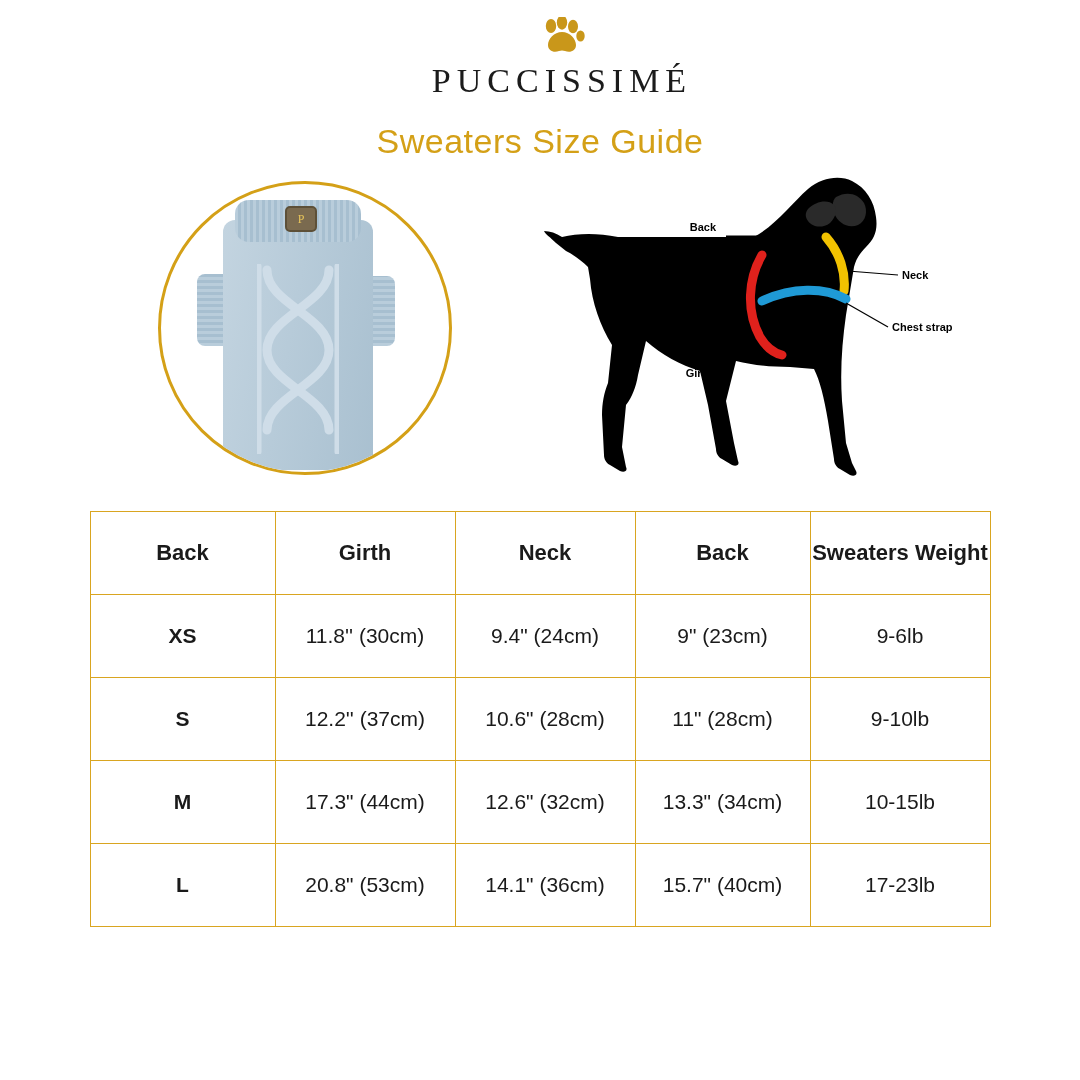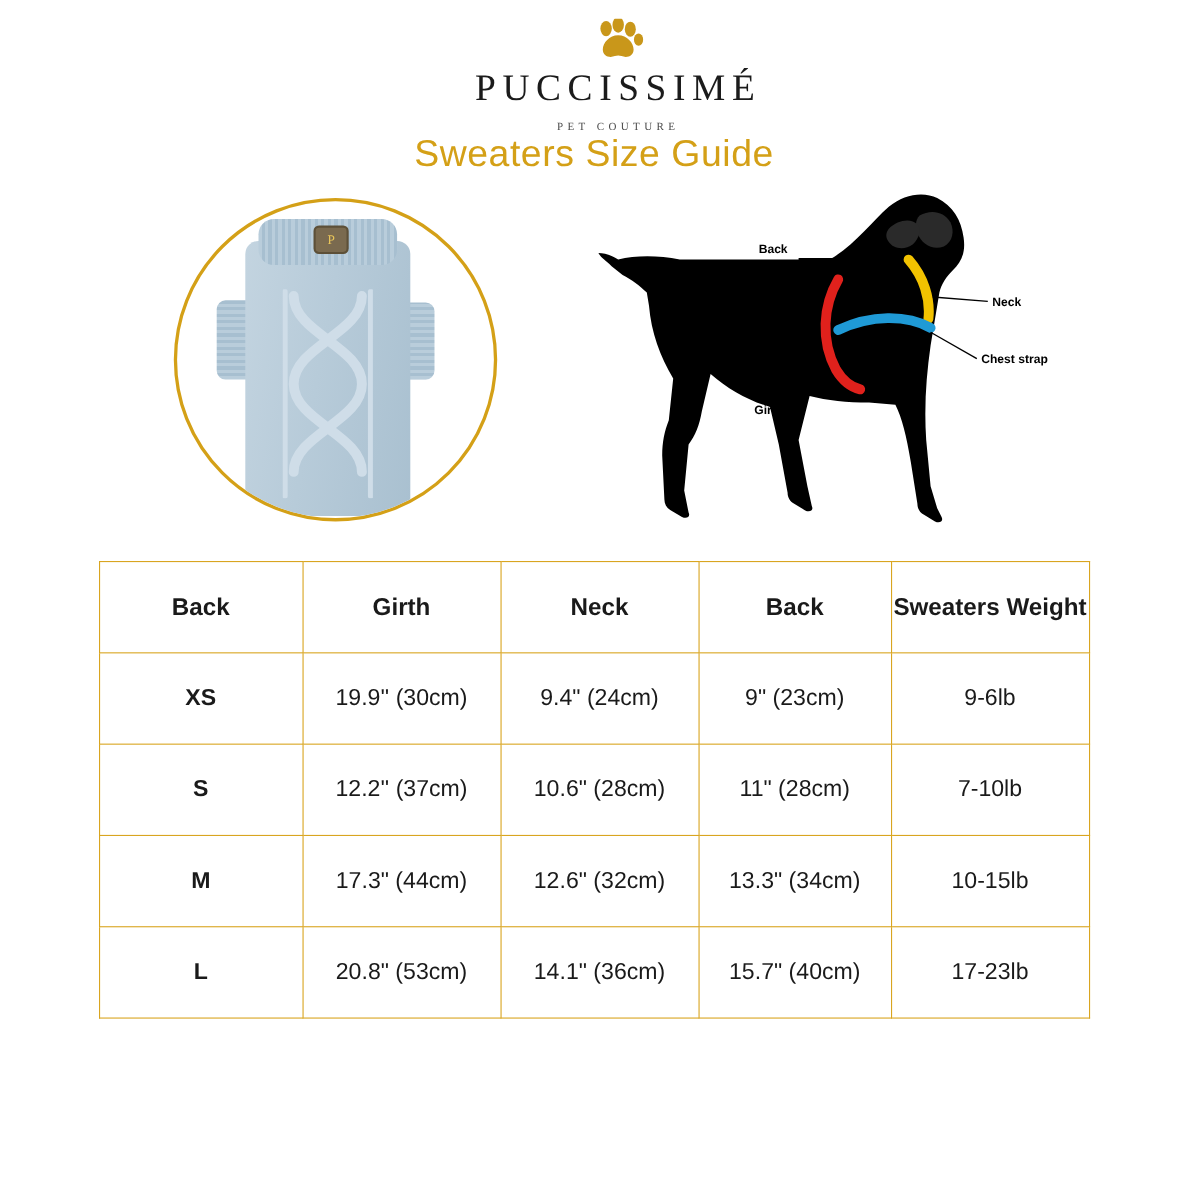--- a/index.html
+++ b/index.html
@@ -41,20 +41,21 @@
     font-size: 10px;
     letter-spacing: 4px;
     color: #4a4a4a;
     margin-top: 10px;
   }
   .page-title {
     text-align: center;
     font-family: "Liberation Sans", sans-serif;
     font-size: 34px;
     color: #d4a017;
+    margin-top: 22px;
     font-weight: 400;
     letter-spacing: 0.5px;
   }
 
   
   .illus-row {
     display: flex;
     align-items: flex-start;
     justify-content: center;
     margin-top: 14px;
@@ -178,21 +179,20 @@
   <div class="paw-wrap">
     <svg width="46" height="38" viewBox="0 0 46 38" aria-hidden="true">
       <ellipse cx="12" cy="9" rx="5.2" ry="7" fill="#c9971a"></ellipse>
       <ellipse cx="23" cy="5.5" rx="5.2" ry="7.2" fill="#c9971a"></ellipse>
       <ellipse cx="34" cy="9.5" rx="5" ry="6.8" fill="#c9971a"></ellipse>
       <ellipse cx="41.5" cy="19" rx="4.2" ry="5.6" fill="#c9971a"></ellipse>
       <path d="M23 15 C31 15 37 22 37 28 C37 34 31 36 26 34 C24 33.2 22 33.2 20 34 C15 36 9 34 9 28 C9 22 15 15 23 15 Z" fill="#c9971a"></path>
     </svg>
   </div>
   <div class="brand-name">PUCCISSIMÉ</div>
-  <div class="brand-sub">PET COUTURE</div>
 </div>
 
 <div class="page-title">Sweaters Size Guide</div>
 
 <div class="illus-row">
 
   <div class="photo-col">
     <div class="photo-circle">
       <div class="sw-sleeve-l"></div>
       <div class="sw-sleeve-r"></div>
@@ -276,31 +276,31 @@
       <th>Back</th>
       <th>Girth</th>
       <th>Neck</th>
       <th>Back</th>
       <th>Sweaters Weight</th>
     </tr>
   </thead>
   <tbody>
     <tr>
       <td class="size-cell">XS</td>
-      <td>19.9'' (30cm)</td>
+      <td>11.8'' (30cm)</td>
       <td>9.4" (24cm)</td>
       <td>9" (23cm)</td>
       <td>9-6lb</td>
     </tr>
     <tr>
       <td class="size-cell">S</td>
       <td>12.2'' (37cm)</td>
       <td>10.6" (28cm)</td>
       <td>11" (28cm)</td>
-      <td>7-10lb</td>
+      <td>9-10lb</td>
     </tr>
     <tr>
       <td class="size-cell">M</td>
       <td>17.3" (44cm)</td>
       <td>12.6" (32cm)</td>
       <td>13.3" (34cm)</td>
       <td>10-15lb</td>
     </tr>
     <tr>
       <td class="size-cell">L</td>

